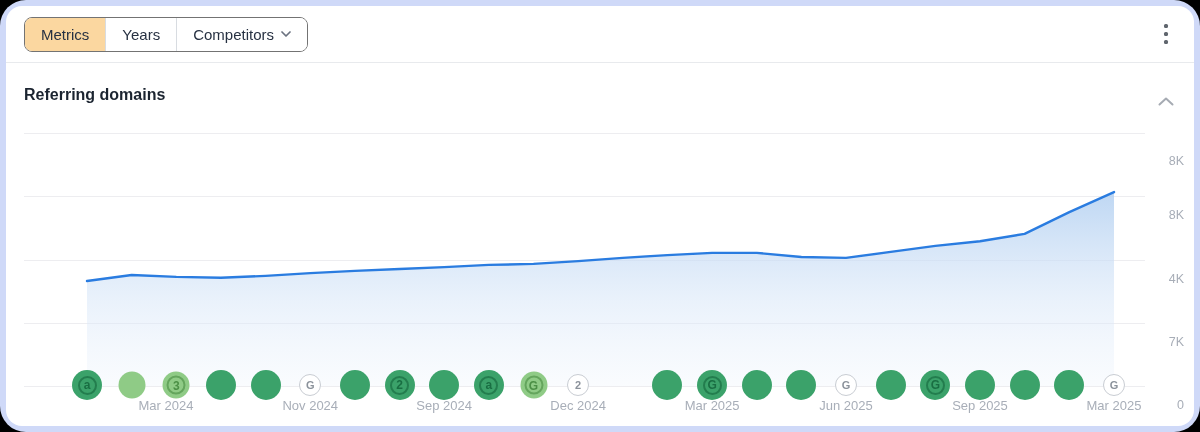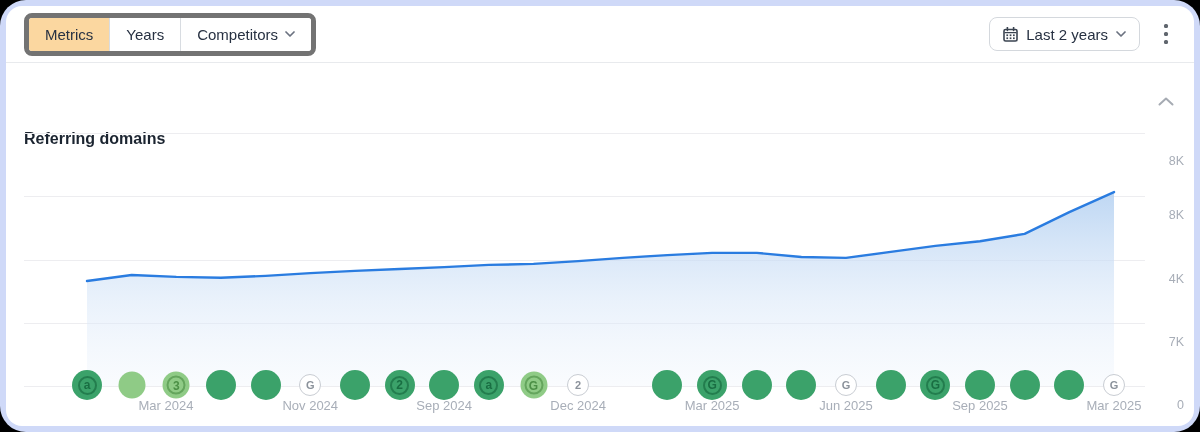--- a/index.html
+++ b/index.html
@@ -3,34 +3,34 @@
 <meta charset="utf-8">
 <style>
   html,body{margin:0;padding:0;width:1200px;height:432px;background:#000;
     font-family:"Liberation Sans", sans-serif; -webkit-font-smoothing:antialiased;}
   .frame{position:absolute;inset:0;width:1200px;height:432px;background:#cfd9f8;border-radius:26px;}
   .card{position:absolute;left:6px;top:6px;width:1188px;height:420px;background:#fff;border-radius:16px;overflow:hidden;}
 
   
   .toolbar{position:absolute;left:0;top:0;right:0;height:56px;display:flex;align-items:center;
     justify-content:space-between;padding:0 18px;box-sizing:border-box;}
-  .seg-group{display:inline-flex;border:5px solid #737373;border-radius:8px;overflow:hidden;height:33px;background:#fff;}
+  .seg-group{display:inline-flex;border:1px solid #737373;border-radius:8px;overflow:hidden;height:33px;background:#fff;}
   .seg{display:inline-flex;align-items:center;gap:7px;padding:0 16px;font-size:15px;color:#273142;
     background:#fff;border-left:1px solid #d8dce1;cursor:pointer;white-space:nowrap;}
   .seg:first-child{border-left:none;}
   .seg.active{background:#fbd7a0;}
   .right-group{display:flex;align-items:center;gap:10px;}
   .btn{display:inline-flex;align-items:center;gap:8px;height:34px;padding:0 13px;border:1px solid #d4d8dd;
     border-radius:8px;background:#fff;font-size:15px;color:#273142;box-sizing:border-box;cursor:pointer;white-space:nowrap;}
   .kebab{display:flex;flex-direction:column;gap:4px;margin:0 4px 0 10px;cursor:pointer;padding:4px;}
   .kebab i{width:4px;height:4px;border-radius:1.5px;background:#60666e;display:block;}
   .divider{position:absolute;left:0;right:0;top:56px;height:1px;background:#e8eaed;}
 
   
-  .panel-title{position:absolute;left:18px;top:80px;font-size:16px;font-weight:700;color:#1b2430;margin-top:44px;}
+  .panel-title{position:absolute;left:18px;top:80px;font-size:16px;font-weight:700;color:#1b2430;}
   .collapse{position:absolute;right:20px;top:86px;cursor:pointer;}
 
   
   .chart{position:absolute;inset:0;}
   .gridline{position:absolute;left:18px;width:1121px;height:1px;background:#ededf0;}
   .ytick{position:absolute;right:10px;width:46px;text-align:right;font-size:12.5px;color:#a7adb7;line-height:14px;}
   .xtick{position:absolute;top:392px;transform:translateX(-50%);font-size:13px;color:#a8aeb8;white-space:nowrap;}
   .plot-svg{position:absolute;left:0;top:0;pointer-events:none;}
   .marker{position:absolute;border-radius:50%;display:flex;align-items:center;justify-content:center;
     transform:translate(-50%,-50%);cursor:pointer;box-sizing:border-box;}
@@ -55,38 +55,20 @@
         <div class="seg">Years</div>
         <div class="seg">
           <span>Competitors</span>
           <svg width="10" height="6" viewBox="0 0 10 6">
             <polyline points="1,1 5,5 9,1" fill="none" stroke="#6b7280" stroke-width="1.7" stroke-linecap="round" stroke-linejoin="round"></polyline>
           </svg>
         </div>
       </div>
 
       <div class="right-group">
-        <div class="btn">
-          <svg width="15" height="15" viewBox="0 0 15 15">
-            <rect x="1" y="2.5" width="13" height="11.5" rx="1.6" fill="none" stroke="#3a4350" stroke-width="1.6"></rect>
-            <line x1="4.4" y1="0.6" x2="4.4" y2="3.4" stroke="#3a4350" stroke-width="1.6" stroke-linecap="round"></line>
-            <line x1="10.6" y1="0.6" x2="10.6" y2="3.4" stroke="#3a4350" stroke-width="1.6" stroke-linecap="round"></line>
-            <line x1="1.6" y1="5.6" x2="13.4" y2="5.6" stroke="#3a4350" stroke-width="1.4"></line>
-            <rect x="3.4" y="7.4" width="1.7" height="1.7" fill="#3a4350"></rect>
-              <rect x="6.7" y="7.4" width="1.7" height="1.7" fill="#3a4350"></rect>
-            <rect x="10" y="7.4" width="1.7" height="1.7" fill="#3a4350"></rect>
-              <rect x="3.4" y="10.4" width="1.7" height="1.7" fill="#3a4350"></rect>
-            <rect x="6.7" y="10.4" width="1.7" height="1.7" fill="#3a4350"></rect>
-              <rect x="10" y="10.4" width="1.7" height="1.7" fill="#3a4350"></rect>
-          </svg>
-          <span>Last 2 years</span>
-          <svg width="10" height="6" viewBox="0 0 10 6">
-            <polyline points="1,1 5,5 9,1" fill="none" stroke="#6b7280" stroke-width="1.7" stroke-linecap="round" stroke-linejoin="round"></polyline>
-          </svg>
-        </div>
         <div class="kebab">
             <i></i>
             <i></i>
             <i></i>
           </div>
       </div>
     </div>
     <div class="divider"></div>
 
     <div class="panel-title">Referring domains</div>

